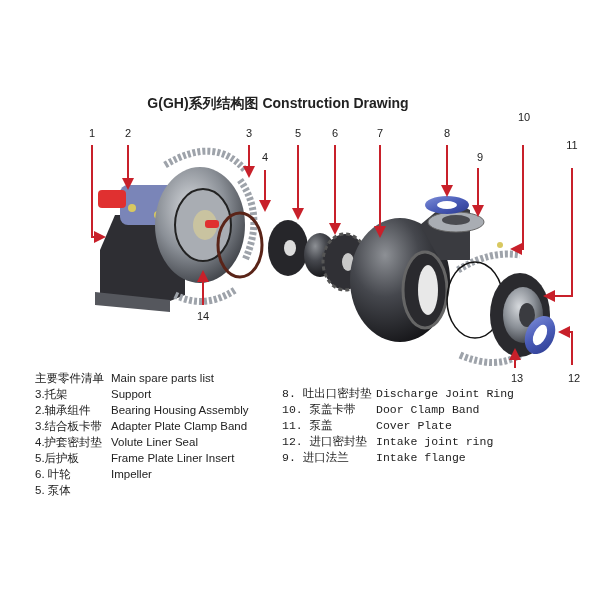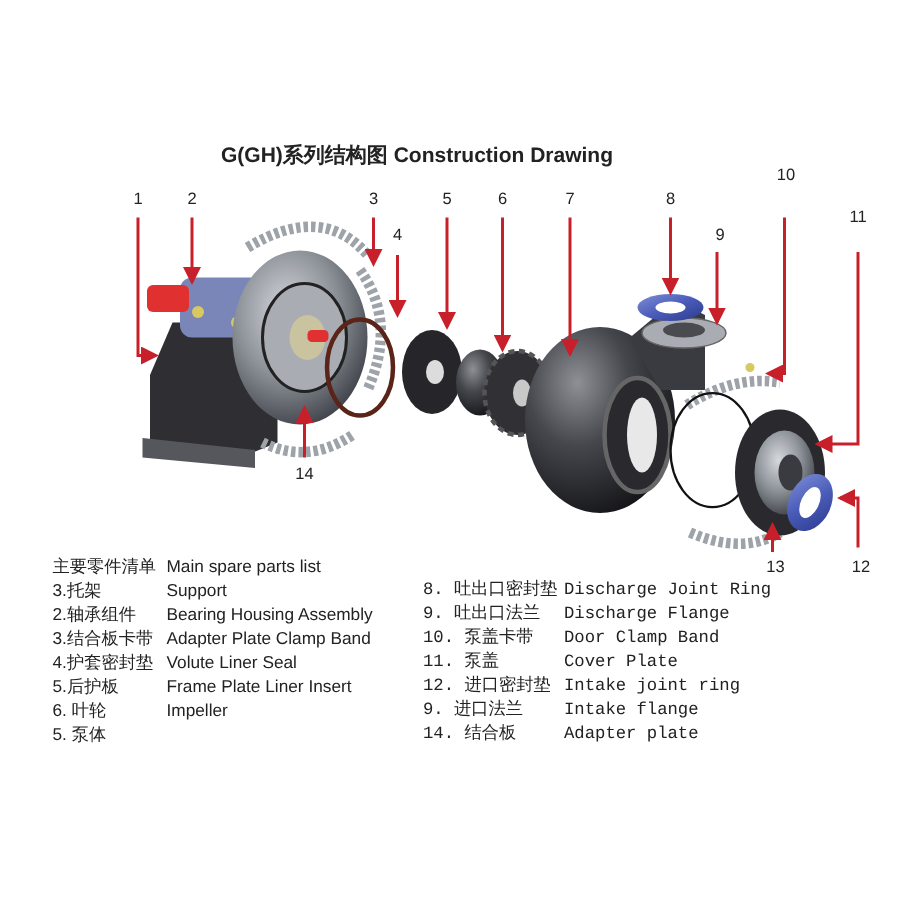--- a/index.html
+++ b/index.html
@@ -189,36 +189,28 @@
       <span class="cn">5. 泵体</span>
     </div>
 </div>
 
 <div class="legend legend-right">
   <div class="row">
       <span class="cn">8. 吐出口密封垫</span>
       <span class="en">Discharge Joint Ring</span>
     </div>
   <div class="row">
-      <span class="cn">9. 吐出口法兰</span>
-      <span class="en">Discharge Flange</span>
-    </div>
-  <div class="row">
       <span class="cn">10. 泵盖卡带</span>
       <span class="en">Door Clamp Band</span>
     </div>
   <div class="row">
       <span class="cn">11. 泵盖</span>
       <span class="en">Cover Plate</span>
     </div>
   <div class="row">
       <span class="cn">12. 进口密封垫</span>
       <span class="en">Intake joint ring</span>
     </div>
   <div class="row">
       <span class="cn">9. 进口法兰</span>
       <span class="en">Intake flange</span>
     </div>
-  <div class="row">
-      <span class="cn">14. 结合板</span>
-      <span class="en">Adapter plate</span>
-    </div>
 </div>
 
 </body></html>

